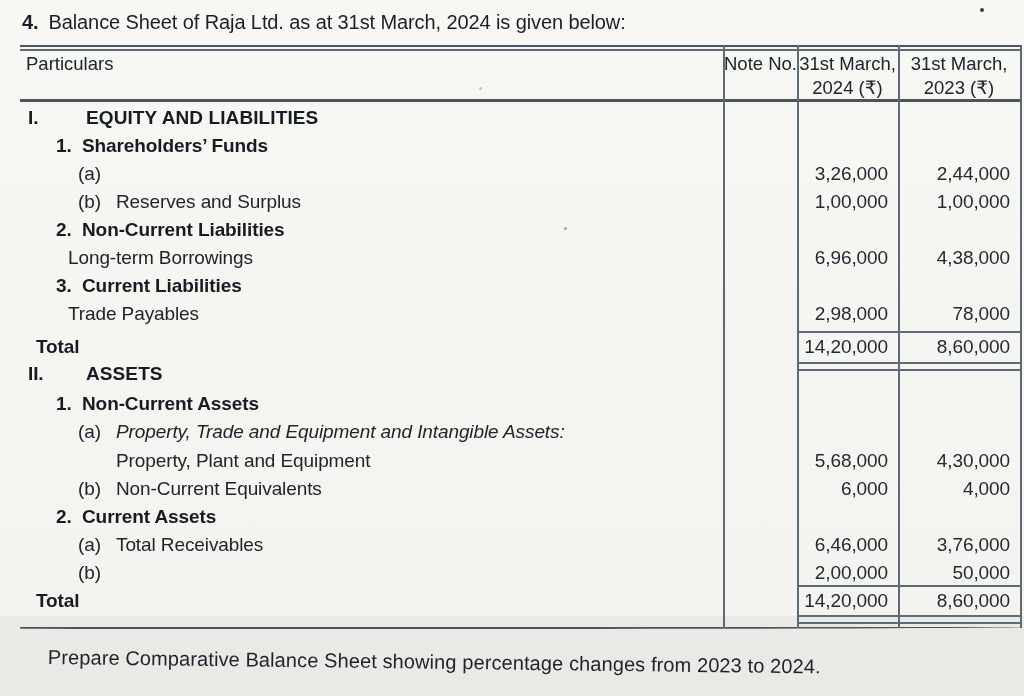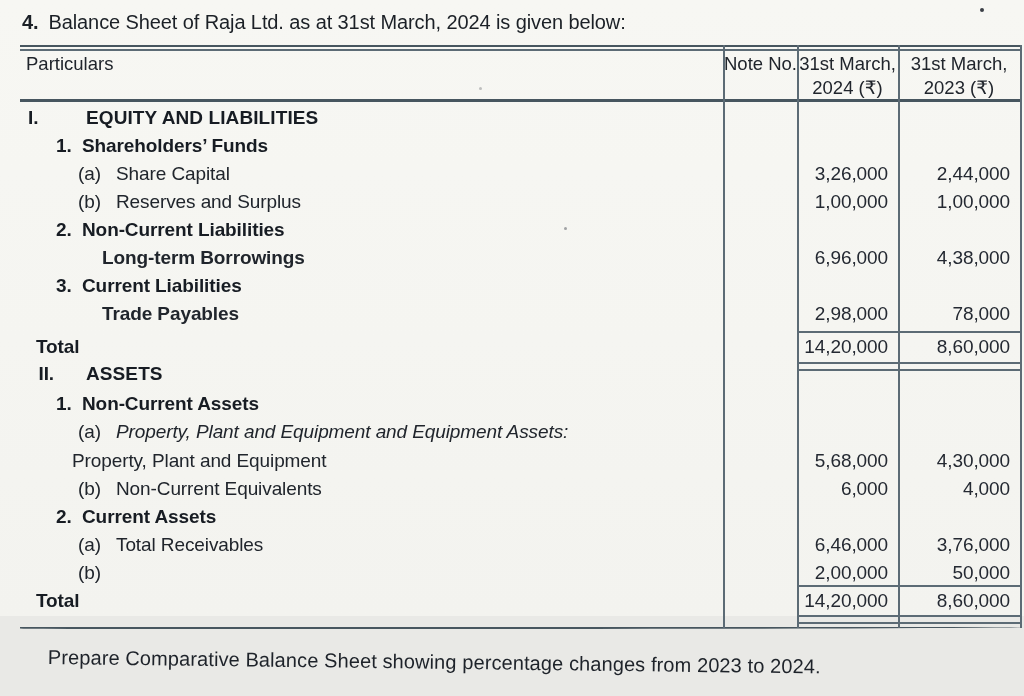--- a/index.html
+++ b/index.html
@@ -45,22 +45,22 @@
   
   #rows{position:absolute;left:0;top:0;width:1002px;height:584px;}
   .row{position:absolute;left:0;width:1002px;height:28px;font-size:19px;line-height:28px;letter-spacing:-0.1px;}
   .lbl{position:absolute;left:0;top:0;width:700px;display:flex;white-space:nowrap;}
   .marker{flex:0 0 auto;}
   .section .marker{margin-left:8px;width:26px;font-weight:700;color:#171c23;}
   .section .txt{font-weight:700;color:#171c23;letter-spacing:0.1px;margin-left:32px;}
   .sub .marker{margin-left:36px;width:26px;font-weight:700;color:#171c23;}
   .sub .txt{font-weight:700;color:#171c23;}
   .item .marker{margin-left:58px;width:38px;}
-  .plain .txt{margin-left:82px;font-weight:bold;}
-  .plain2 .txt{margin-left:52px;}
+  .plain .txt{margin-left:48px;}
+  .plain2 .txt{margin-left:96px;}
   .total .txt{margin-left:16px;font-weight:700;color:#171c23;}
   .row.italic .txt{font-style:italic;}
   .v{position:absolute;top:0;text-align:right;color:#242932;}
   .v24{left:777px;width:91px;}
   .v23{left:878px;width:112px;}
   
   .footer{position:absolute;left:48px;top:646px;font-size:20px;color:#1e232a;transform:rotate(0.7deg);transform-origin:left top;letter-spacing:0.1px;}
   
   .speck{position:absolute;border-radius:50%;background:#3a3f46;}
   .sp1{left:980px;top:8px;width:4px;height:4px;}
@@ -113,21 +113,20 @@
         </div>
         <div class="row sub" style="top: 87px;">
           <div class="lbl">
             <span class="marker">1.</span>
             <span class="txt">Shareholders’ Funds</span>
           </div>
         </div>
         <div class="row item" style="top: 115px;">
           <div class="lbl">
             <span class="marker">(a)</span>
-            <span class="txt">Share Capital</span>
           </div>
           <div class="v v24">3,26,000</div>
           <div class="v v23">2,44,000</div>
         </div>
         <div class="row item" style="top: 143px;">
           <div class="lbl">
             <span class="marker">(b)</span>
             <span class="txt">Reserves and Surplus</span>
           </div>
           <div class="v v24">1,00,000</div>
@@ -159,36 +158,36 @@
           <div class="v v24">2,98,000</div>
           <div class="v v23">78,000</div>
         </div>
         <div class="row total" style="top: 288px;">
           <div class="lbl">
             <span class="txt">Total</span>
           </div>
           <div class="v v24">14,20,000</div>
           <div class="v v23">8,60,000</div>
         </div>
-        <div class="row section" style="top: 315px; text-align: right;">
+        <div class="row section" style="top: 315px;">
           <div class="lbl">
             <span class="marker">II.</span>
             <span class="txt">ASSETS</span>
           </div>
         </div>
         <div class="row sub" style="top: 345px;">
           <div class="lbl">
             <span class="marker">1.</span>
             <span class="txt">Non-Current Assets</span>
           </div>
         </div>
         <div class="row item italic" style="top: 373px;">
           <div class="lbl">
             <span class="marker">(a)</span>
-            <span class="txt">Property, Plant and Equipment and Equipment Assets:</span>
+            <span class="txt">Property, Trade and Equipment and Intangible Assets:</span>
           </div>
         </div>
         <div class="row plain2" style="top: 402px;">
           <div class="lbl">
             <span class="txt">Property, Plant and Equipment</span>
           </div>
           <div class="v v24">5,68,000</div>
           <div class="v v23">4,30,000</div>
         </div>
         <div class="row item" style="top: 430px;">

